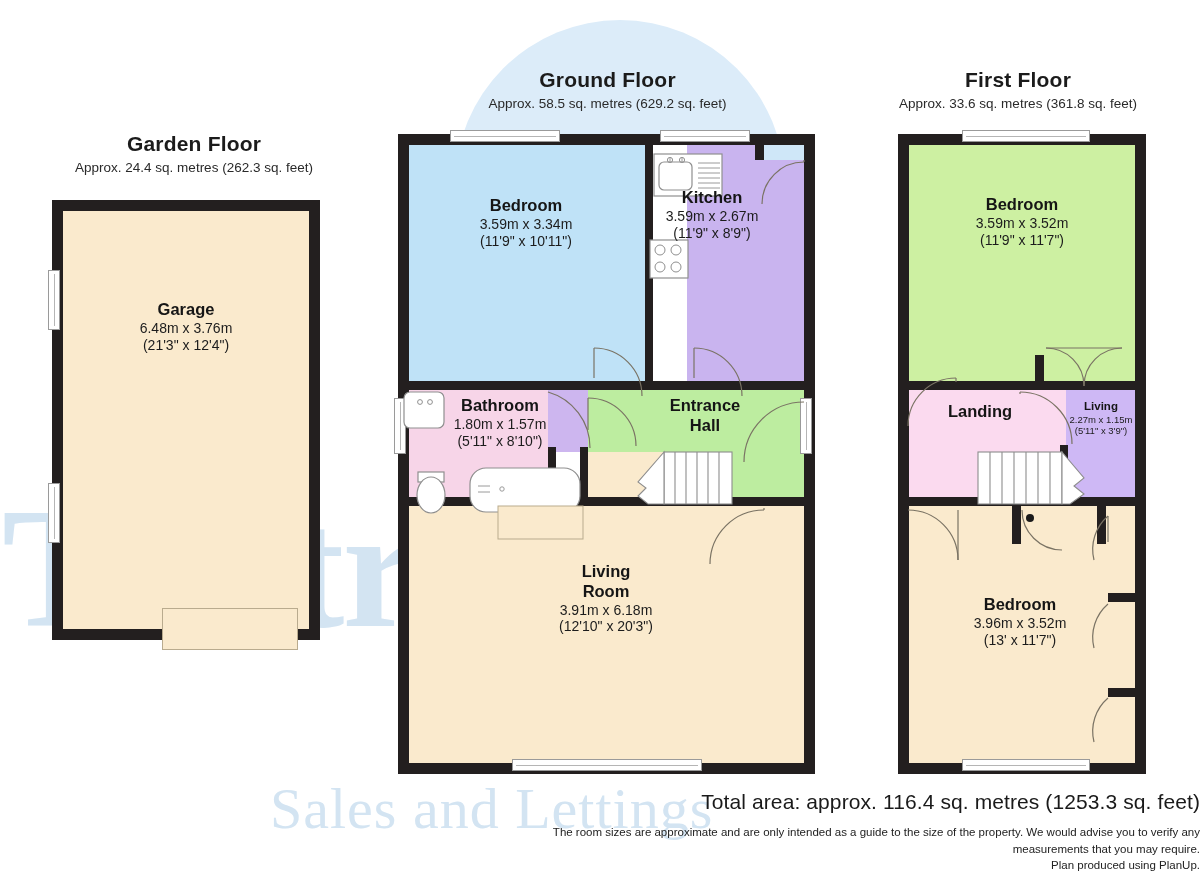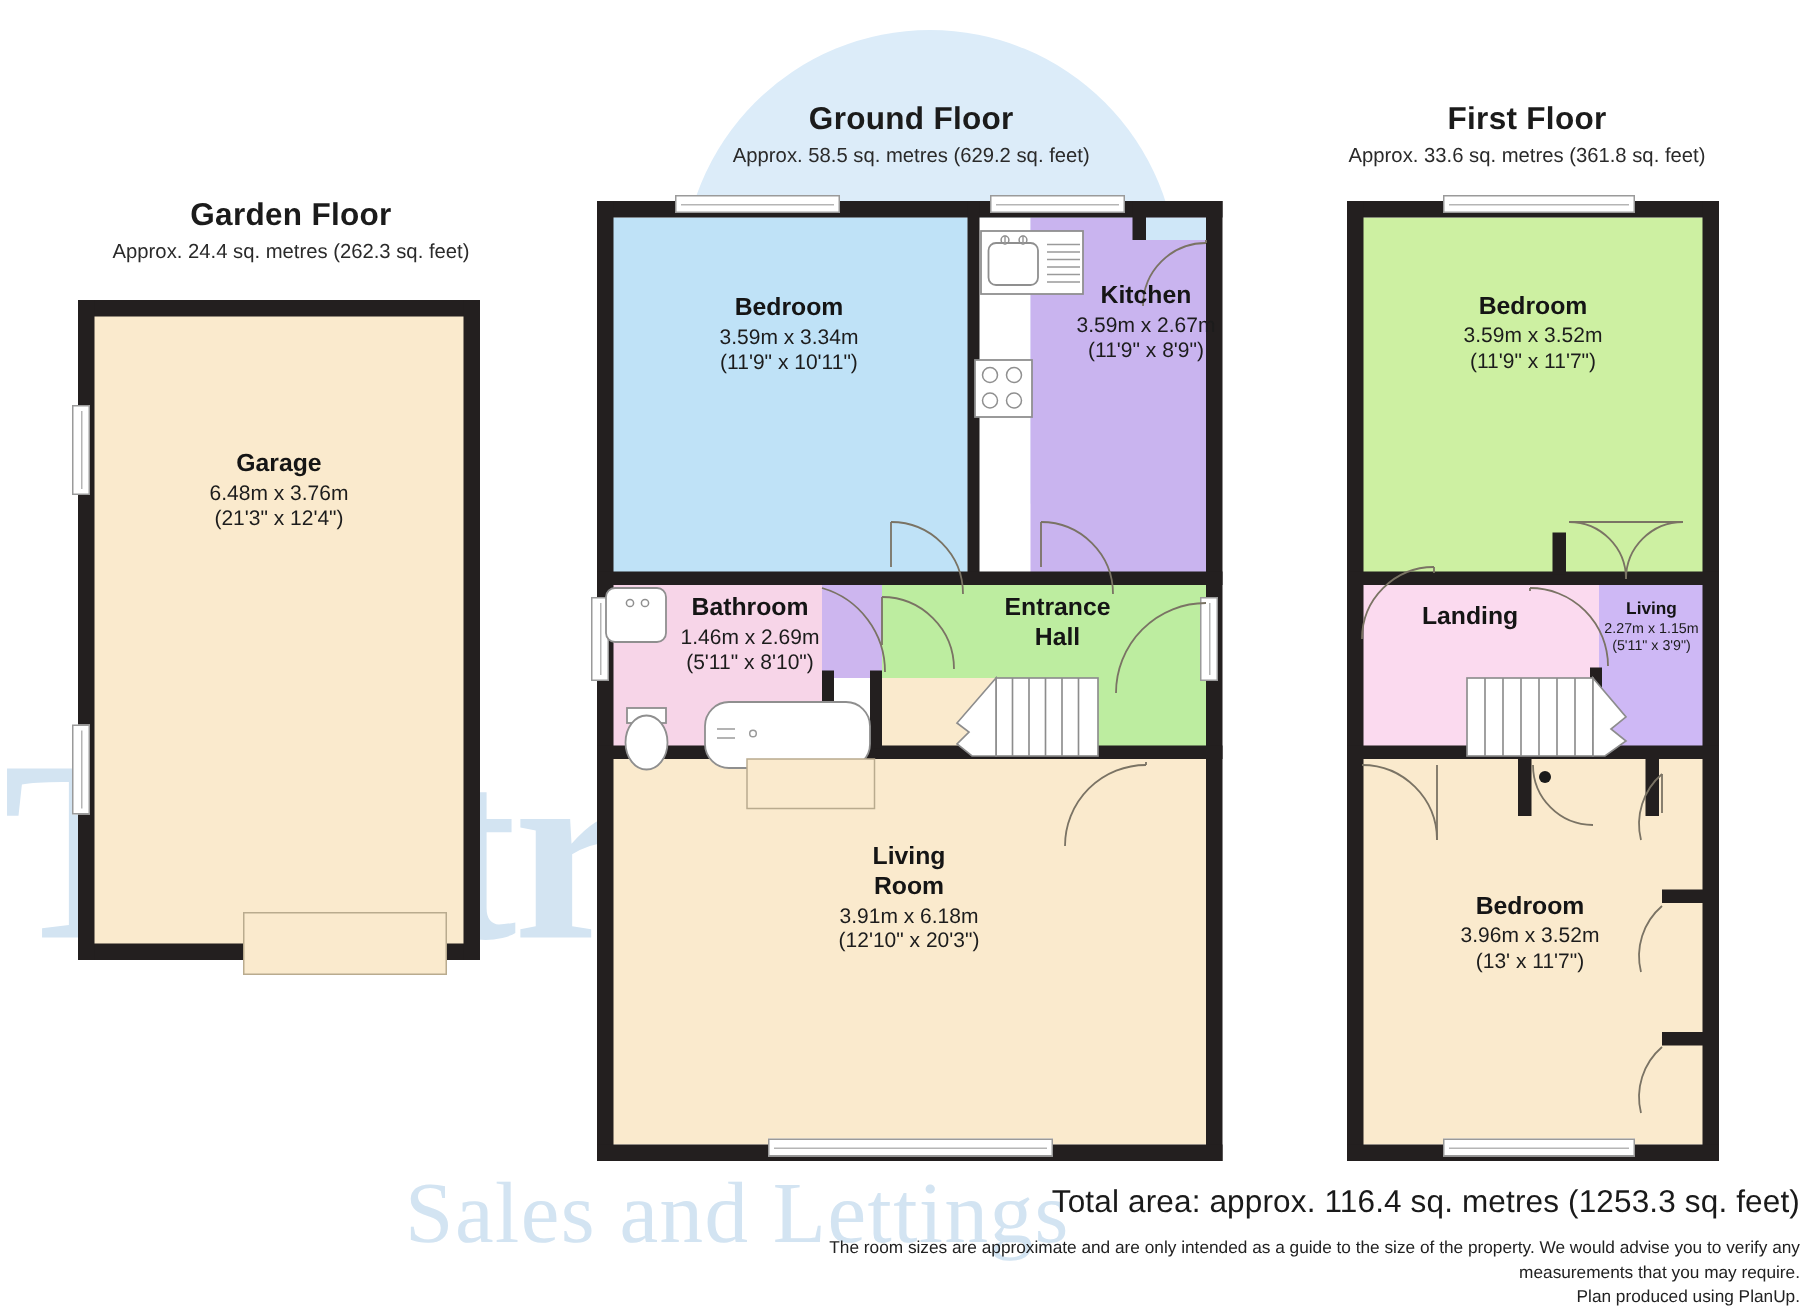--- a/index.html
+++ b/index.html
@@ -317,29 +317,29 @@
       <path class="arc" d="M 366 380 A 54 54 0 0 0 312 434"></path>
       <line class="arc" x1="366" y1="380" x2="366" y2="378"></line>
     </svg>
 
     <div class="label" style="left:436px; top:196px; width:180px;">
       <span class="rn">Bedroom</span>
       <span class="rd">3.59m x 3.34m</span>
       <span class="rd">(11'9" x 10'11")</span>
     </div>
 
-    <div class="label" style="left:684px; top:188px; width:160px;">
+    <div class="label" style="left:632px; top:188px; width:160px;">
       <span class="rn">Kitchen</span>
       <span class="rd">3.59m x 2.67m</span>
       <span class="rd">(11'9" x 8'9")</span>
     </div>
 
     <div class="label" style="left:410px; top:396px; width:180px;">
       <span class="rn">Bathroom</span>
-      <span class="rd">1.46m x 2.69m</span>
+      <span class="rd">1.80m x 1.57m</span>
       <span class="rd">(5'11" x 8'10")</span>
     </div>
 
     <div class="label" style="left:630px; top:396px; width:150px;">
       <span class="rn">Entrance</span>
       <span class="rn">Hall</span>
     </div>
 
     <div class="label" style="left:516px; top:562px; width:180px;">
       <span class="rn">Living</span>

